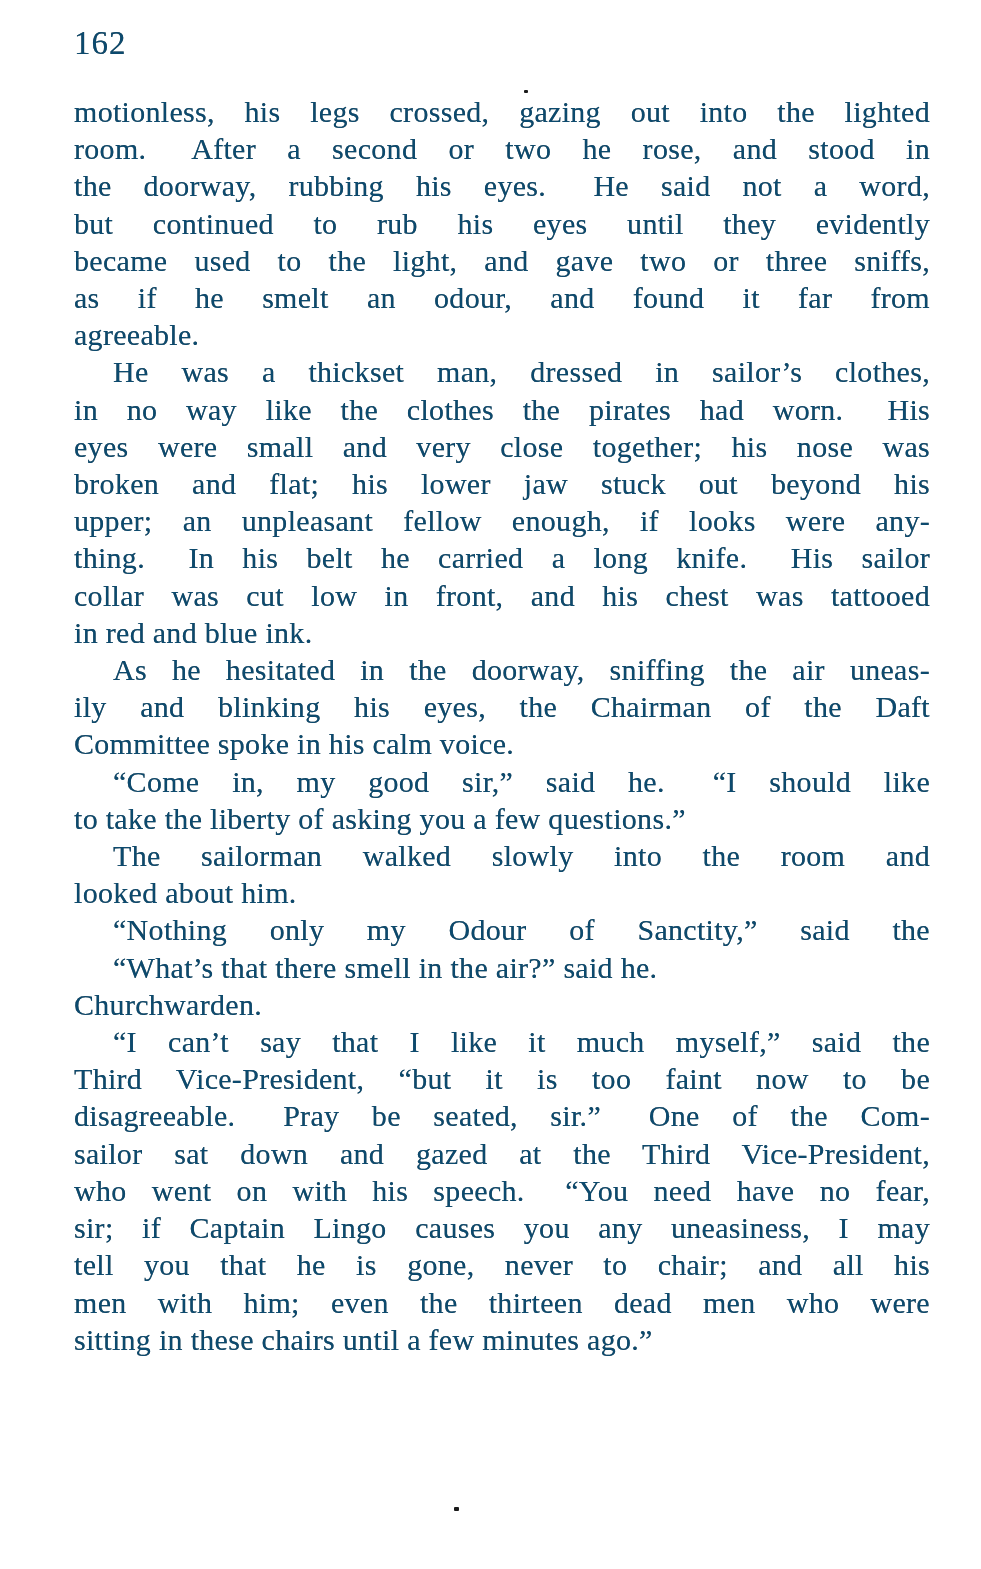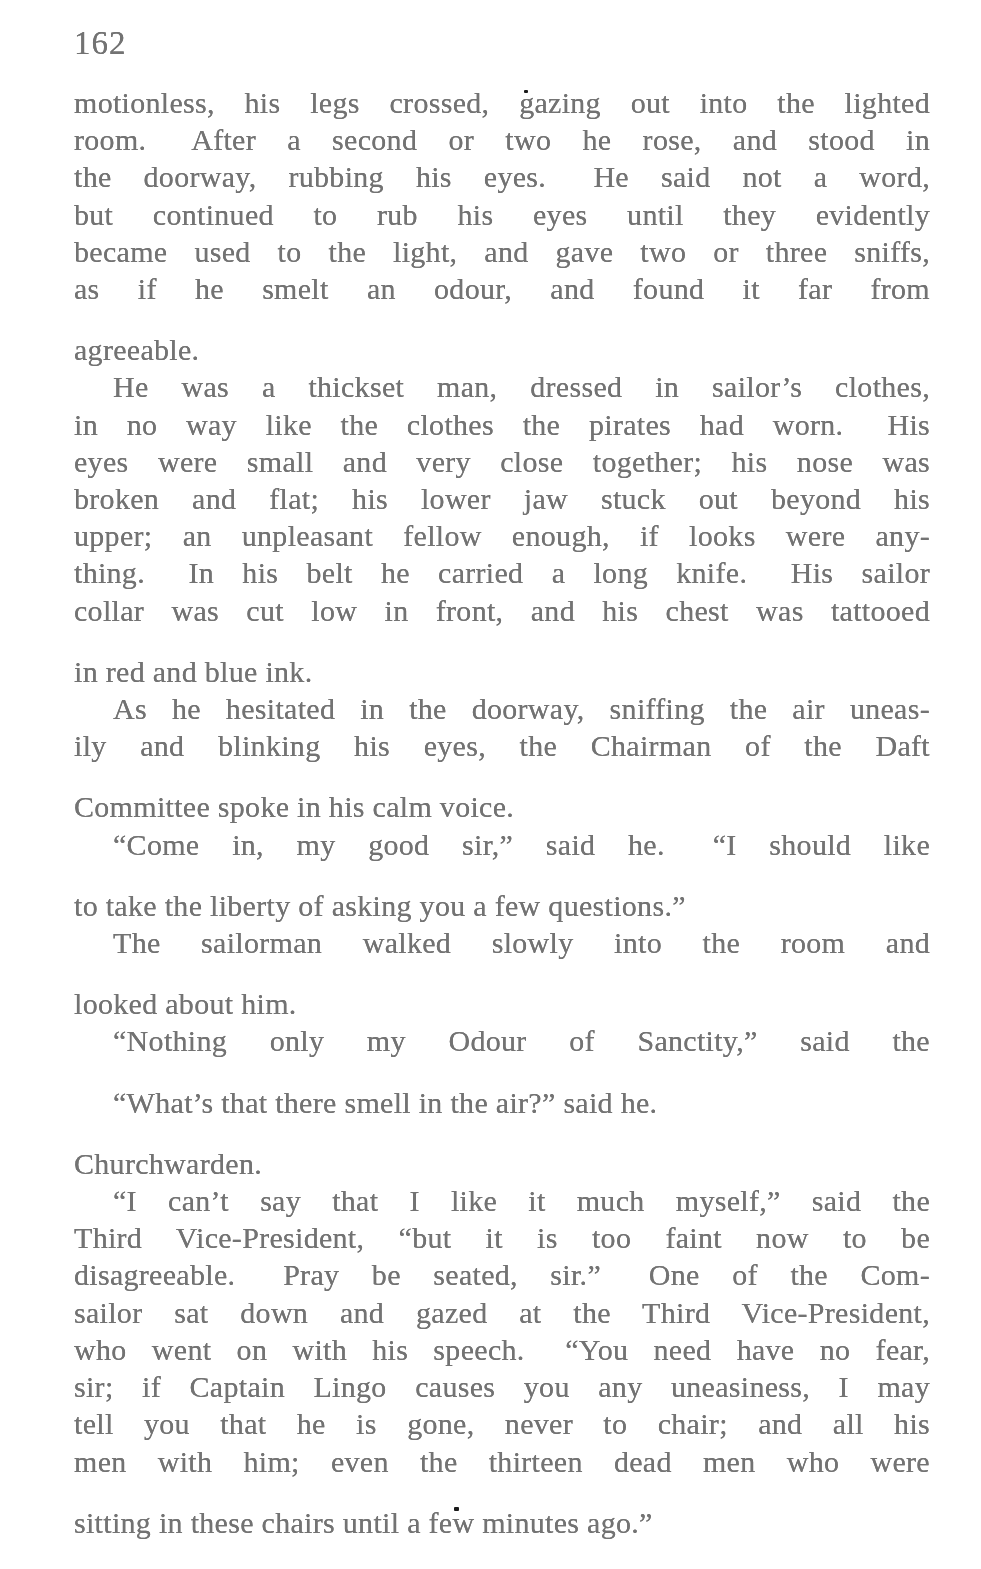--- a/index.html
+++ b/index.html
@@ -1,21 +1,21 @@
 <!DOCTYPE html>
 <html><head>
 <meta charset="utf-8">
 <style>
   html, body { margin: 0; padding: 0; background: #ffffff; }
   .page {
     position: relative;
     width: 981px;
     height: 1569px;
     background: #ffffff;
-    color: #737373;
+    color: #0c4a6e;
     font-family: "Liberation Serif", "DejaVu Serif", serif;
     overflow: hidden;
   }
   .page-header {
     position: absolute;
     left: 74px;
     top: 0;
     width: 856px;
     height: 70px;
   }
@@ -40,33 +40,33 @@
     font-weight: normal;
     line-height: 1;
     letter-spacing: 1.5px;
     padding-left: 14px;
     text-shadow: 0 0 0.7px rgba(0,0,0,0.65);
     white-space: nowrap;
   }
   .body-text {
     position: absolute;
     left: 74px;
-    top: 84px;
+    top: 93px;
     width: 856px;
     font-size: 30px;
     line-height: 37.2px;
   }
   .line {
     text-align: justify;
     text-align-last: justify;
     letter-spacing: 0.3px;
     text-shadow: 0 0 0.6px rgba(0,0,0,0.55);
     white-space: normal;
   }
-  .line.last { text-align-last: left; margin-top: 24px; }
+  .line.last { text-align-last: left; }
   .line.indent { text-indent: 39px; }
   .ink-speck {
     position: absolute;
     background: #1a1a1a;
     border-radius: 1px;
   }
   .speck-1 { left: 524px; top: 90px;  width: 4px; height: 3px; }
   .speck-2 { left: 454px; top: 1507px; width: 5px; height: 4px; }
 </style>
 </head>

